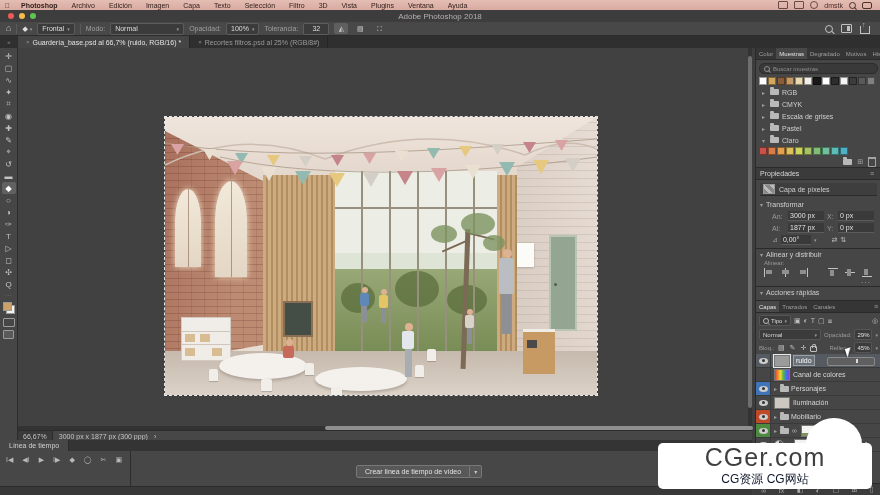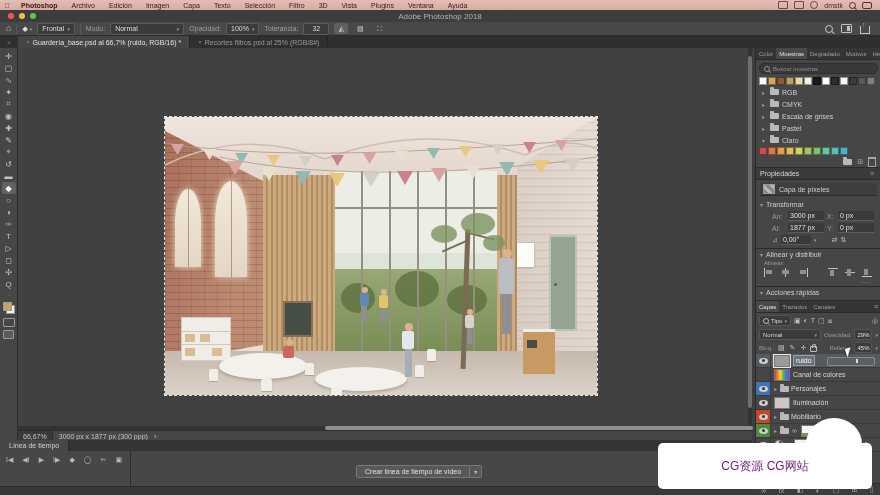--- a/index.html
+++ b/index.html
@@ -218,21 +218,21 @@
            display:flex;align-items:center;justify-content:space-around;color:#aaa;font-size:7px;}
 
   
   .cursor{left:846px;top:348px;z-index:40;width:0;height:0;border-left:6px solid #fff;border-bottom:9px solid transparent;
           filter:drop-shadow(0 0 1px #000);transform:rotate(-18deg);}
 
   
   .wm{left:658px;top:443px;width:214px;height:46px;background:#fff;border-radius:5px;z-index:50;
       display:flex;flex-direction:column;align-items:center;justify-content:center;}
   .wm-title{font-size:25px;color:#3f3f3f;line-height:1;letter-spacing:1px;}
-  .wm-sub{font-size:12px;color:#701a75;margin-top:1px;}
+  .wm-sub{font-size:12px;color:#0f172a;margin-top:1px;}
   .wm-circle{left:806px;top:418px;width:56px;height:52px;background:#fff;border-radius:50%;z-index:49;}
   .wm-logo{position:absolute;left:33px;top:26px;width:13px;height:13px;border:3px solid #e23b30;border-radius:50%;
            border-left-color:transparent;transform:rotate(-40deg);}
 </style>
 </head>
 <body>
 
 <div class="app">
 
   <div class="abs menubar">
@@ -714,15 +714,16 @@
     <span>⊞</span>
     <span>▯</span>
   </div>
 
   <div class="abs cursor"></div>
 
   <div class="abs wm-circle">
     <span class="wm-logo"></span>
   </div>
   <div class="abs wm">
+    <div class="wm-title">CGer.com</div>
     <div class="wm-sub">CG资源 CG网站</div>
   </div>
 </div>
 
 </body></html>

